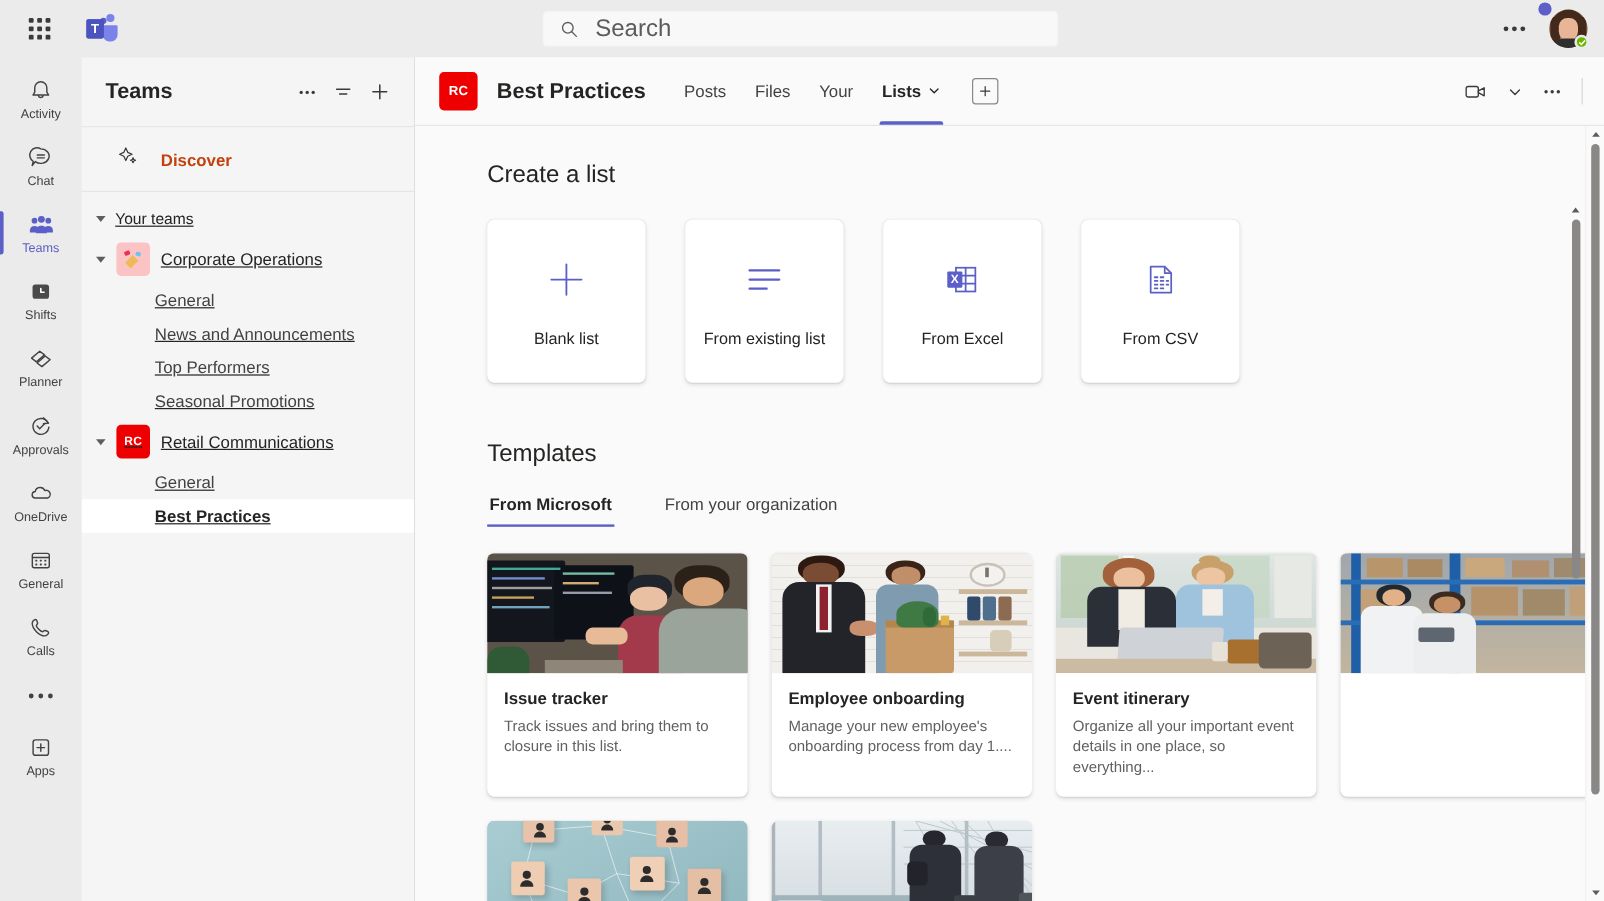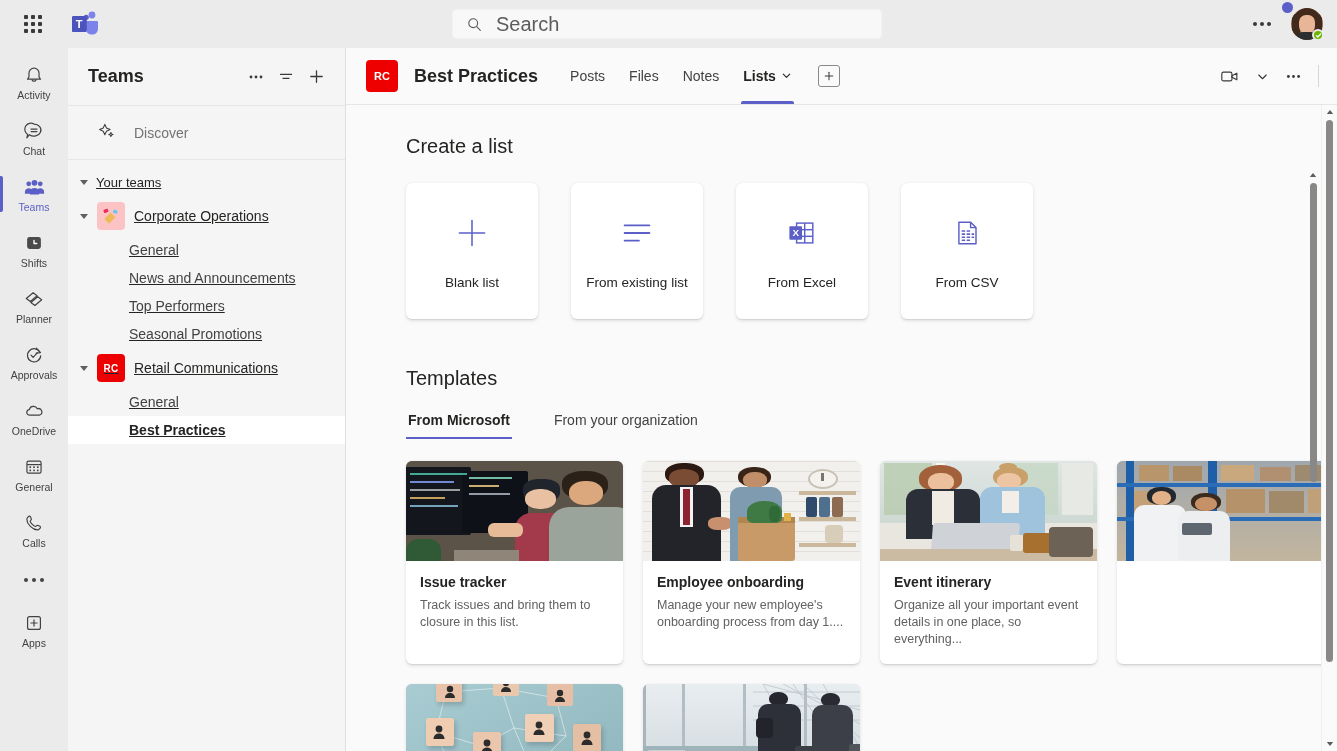--- a/index.html
+++ b/index.html
@@ -86,21 +86,21 @@
   .tp-head {
     height: 58px; display: flex; align-items: center; padding: 0 14px 0 20px;
     border-bottom: 1px solid #e6e6e6;
   }
   .tp-title { font-size: 18px; font-weight: 700; color: #252423; flex: 1; }
   .tp-btn { width: 30px; height: 30px; display:flex; align-items:center; justify-content:center; cursor: pointer; border-radius: 3px; }
   .discover-row {
     height: 54px; display: flex; align-items: center; padding-left: 30px; gap: 18px;
     cursor: pointer; border-bottom: 1px solid #e6e6e6;
   }
-  .discover-lbl { font-size: 14px; color: #737373; }
+  .discover-lbl { font-size: 14px; color: #c2410c; font-weight: bold; }
   .tp-scroll { flex: 1; overflow: hidden; padding-top: 8px; text-decoration: underline; }
   .group-head {
     display: flex; align-items: center; height: 28px; padding-left: 8px; gap: 8px;
     cursor: pointer;
   }
   .caret { width: 0; height: 0; border-left: 4.5px solid transparent; border-right: 4.5px solid transparent; border-top: 5px solid #605e5c; margin-left: 4px; }
   .group-lbl { font-size: 13px; color: #252423; }
   .team-row {
     display: flex; align-items: center; height: 40px; padding-left: 8px; gap: 9px;
     cursor: pointer;
@@ -475,21 +475,21 @@
         <div class="head-title">Best Practices</div>
 
         <div class="tabs">
           <div class="tab">
             <span>Posts</span>
           </div>
           <div class="tab">
             <span>Files</span>
           </div>
           <div class="tab">
-            <span>Notes</span>
+            <span>Your</span>
           </div>
           <div class="tab active">
             <span>Lists</span>
             <span>
               <svg viewBox="0 0 12 12" width="11" height="11" fill="none" stroke="#252423" stroke-width="1.2" stroke-linecap="round" stroke-linejoin="round">
                 <path d="M2.5 4.5 6 8 9.5 4.5"></path>
               </svg>
             </span>
           </div>
           <div class="add-tab">

